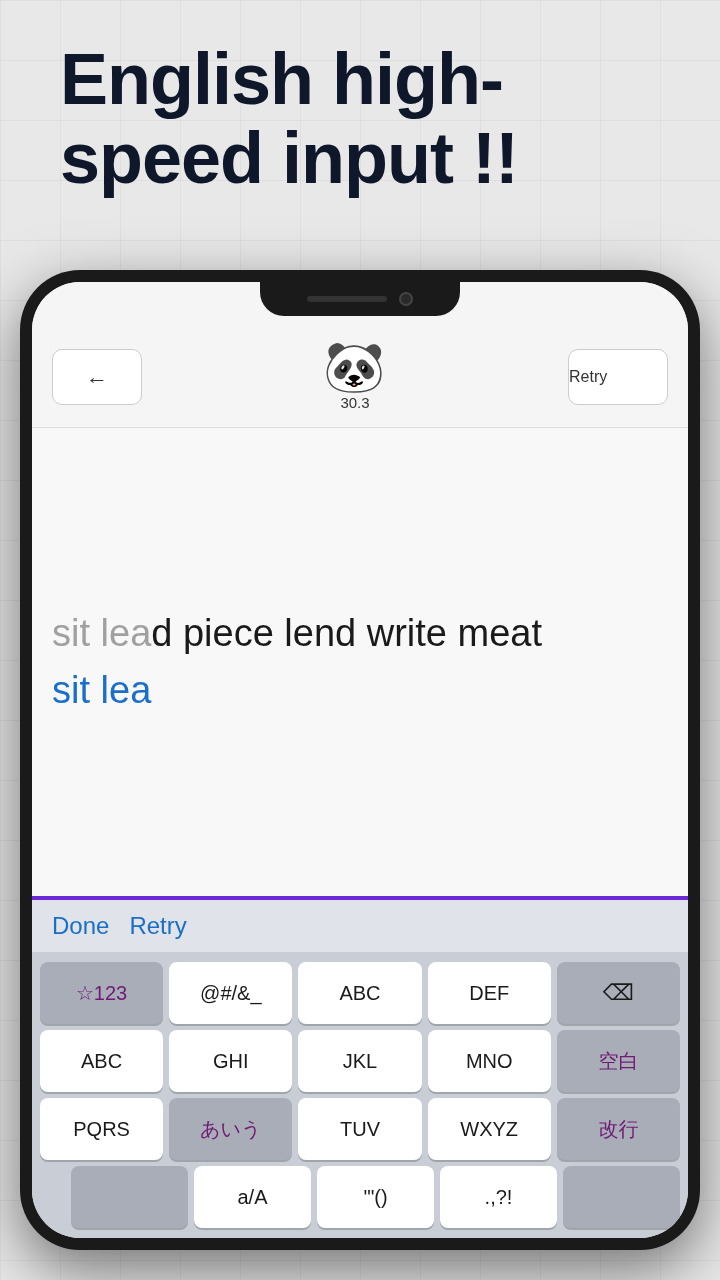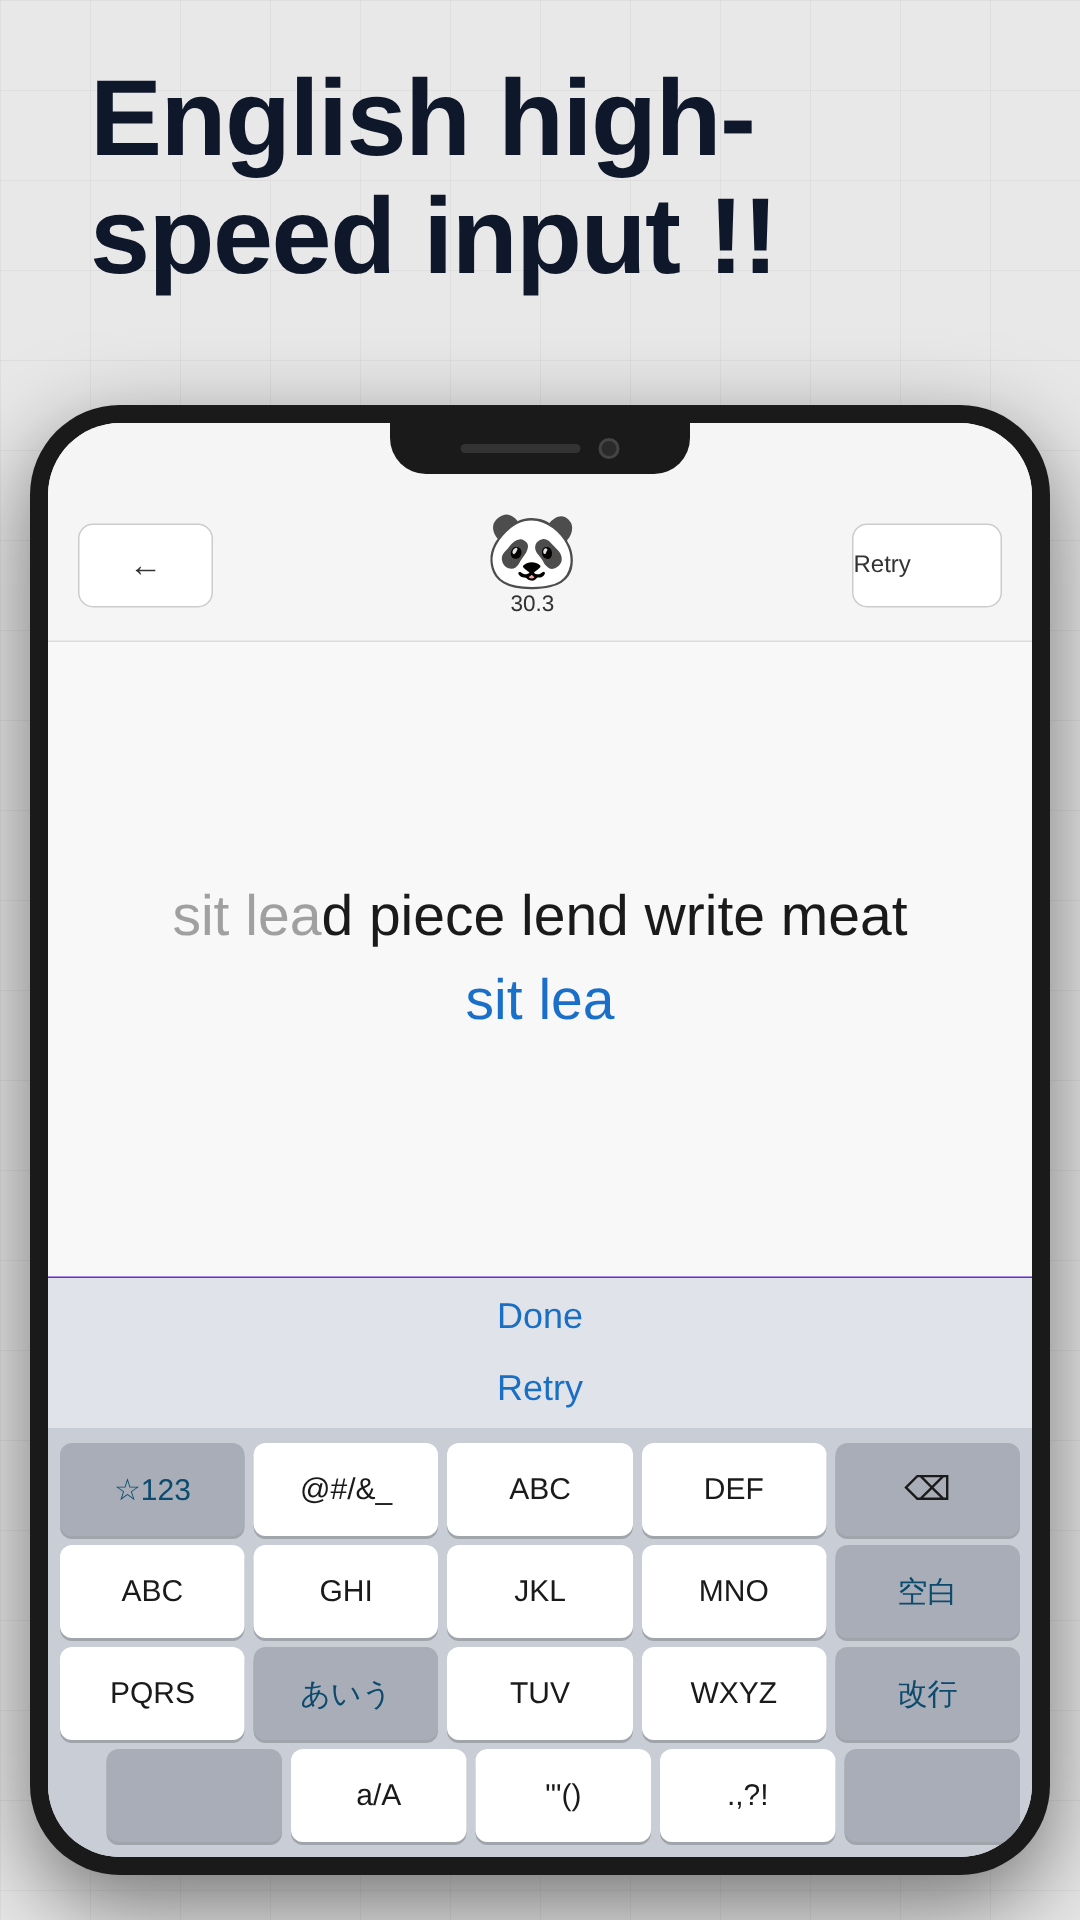--- a/index.html
+++ b/index.html
@@ -161,26 +161,25 @@
       font-size: 16px;
       color: #333;
       cursor: pointer;
       flex-shrink: 0;
     }
 
     
     .text-display {
       background: #f8f8f8;
       flex: 1;
-      padding: 30px 30px;
+      padding: 30px 20px;
       display: flex;
       flex-direction: column;
       justify-content: center;
       gap: 7px;
-      align-items: center;
     }
 
     .target-line {
       font-size: 38px;
       line-height: 1.3;
       white-space: nowrap;
       overflow: hidden;
     }
 
     .completed-text {
@@ -194,26 +193,25 @@
 
     .typed-line {
       font-size: 38px;
       color: #1a70c8;
       line-height: 1.3;
     }
 
     
     .keyboard-toolbar {
       background: #e0e3ea;
-      border-top: 1px solid #6d28d9;
+      border-top: 4px solid #6d28d9;
       padding: 12px 20px;
       display: flex;
       gap: 20px;
       flex-shrink: 0;
-      flex-direction: column;
     }
 
     .toolbar-btn {
       font-size: 24px;
       color: #1a6fc4;
       font-weight: 500;
       cursor: pointer;
       background: none;
       border: none;
     }
@@ -246,21 +244,21 @@
       justify-content: center;
       font-size: 20px;
       font-weight: 500;
       color: #1a1a1a;
       cursor: pointer;
       box-shadow: 0 2px 0 rgba(0,0,0,0.2);
     }
 
     .kb-key.dark {
       background: #a8adb8;
-      color: #0c4a6e;
+      color: #701a75;
     }
 
     .kb-key.backspace {
       background: #a8adb8;
       flex: 1;
     }
 
     .backspace-icon {
       font-size: 22px;
     }

